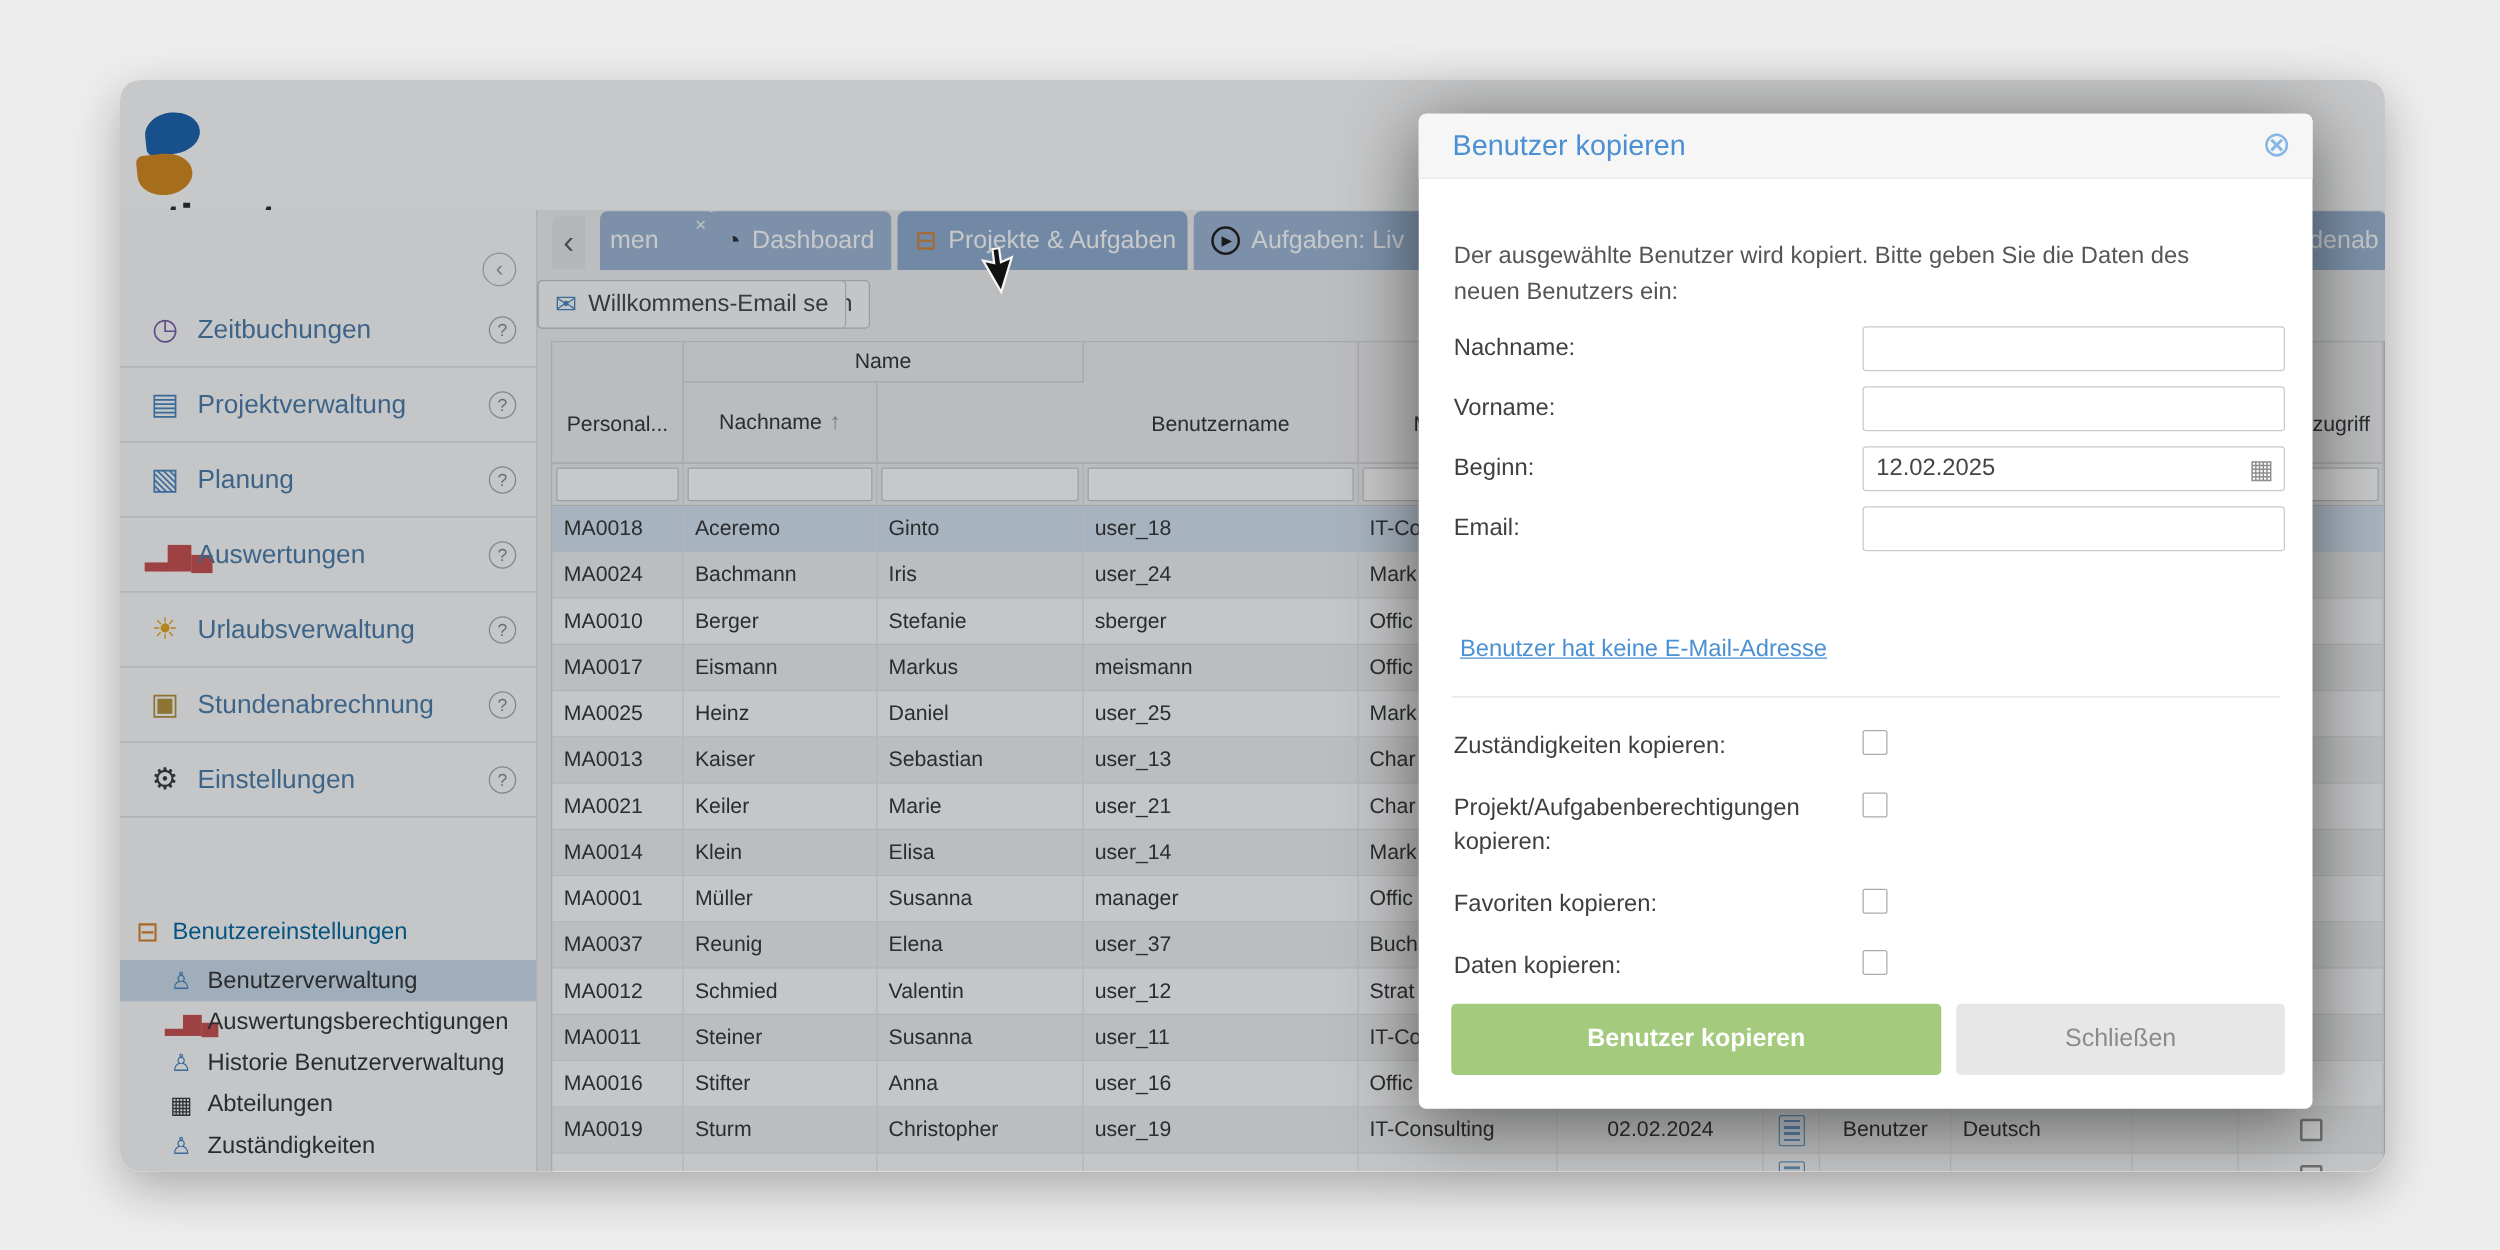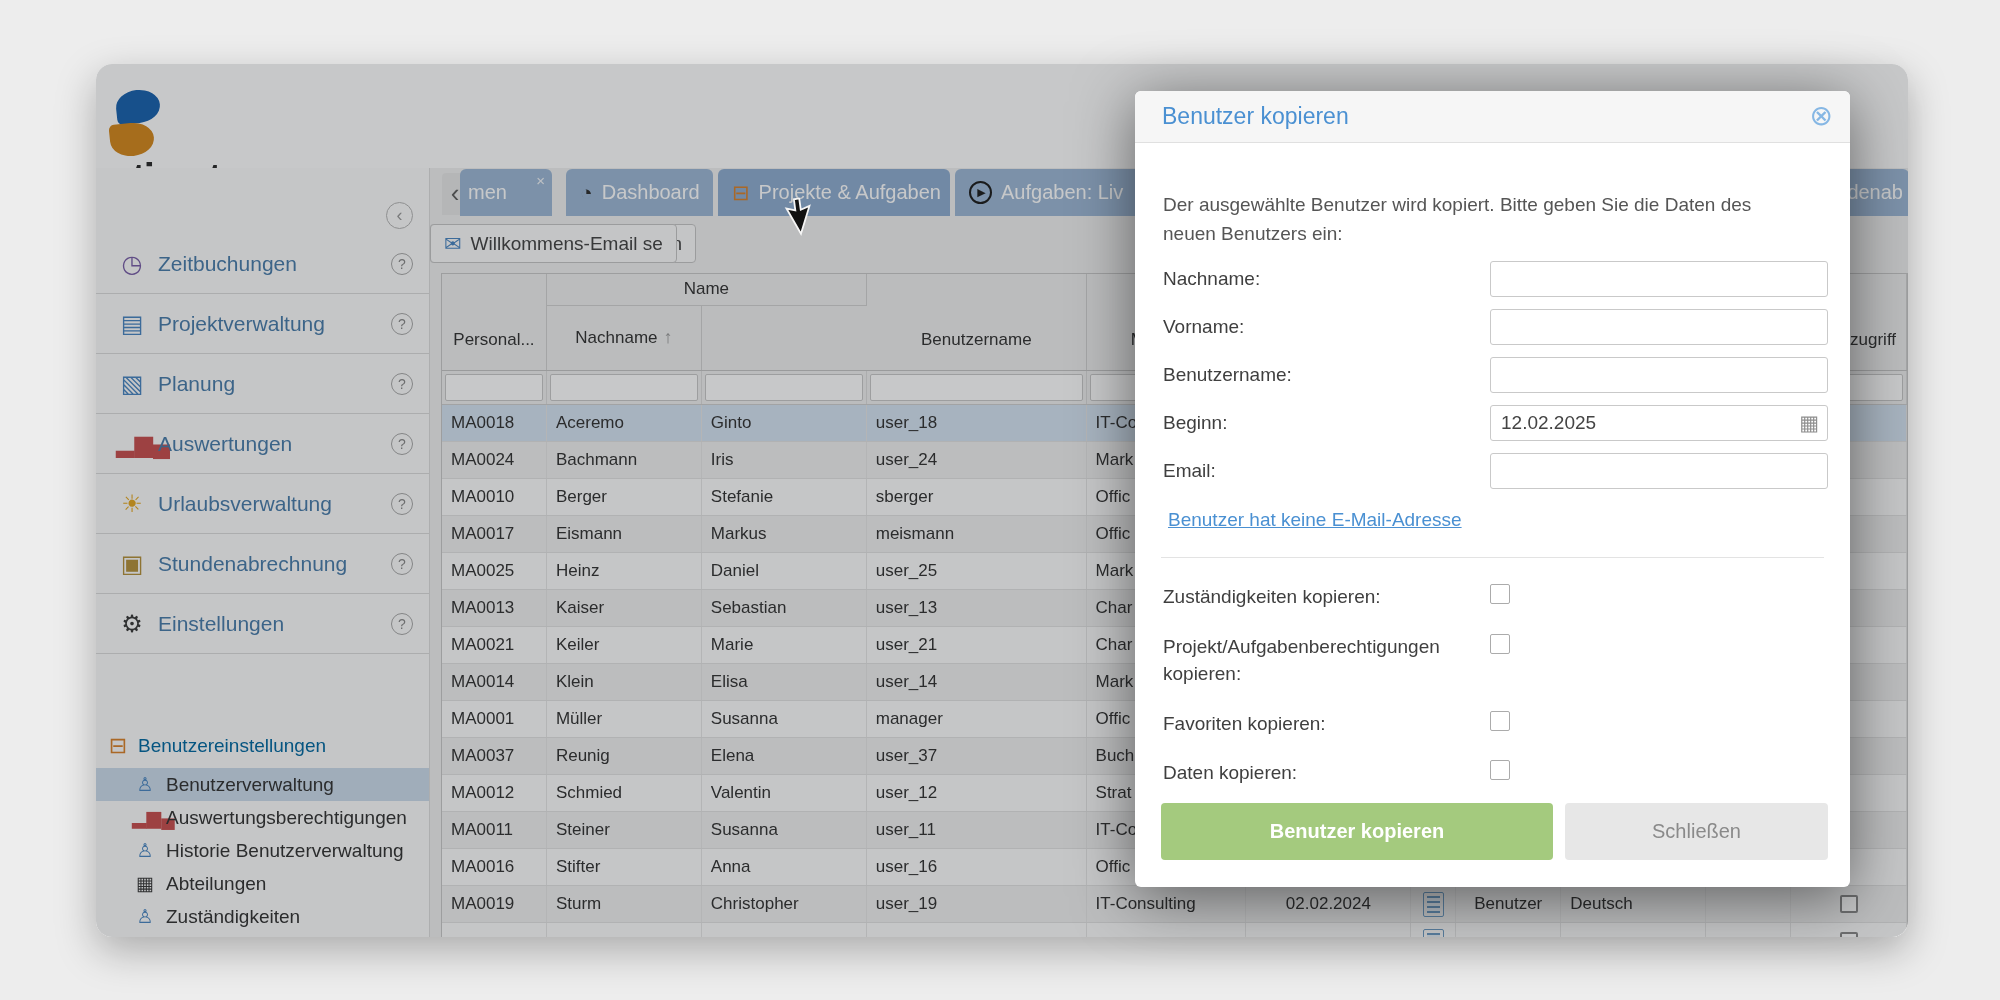--- a/index.html
+++ b/index.html
@@ -41,21 +41,21 @@
 
   
   .content { position:absolute; left:333px; top:104px; right:0; bottom:0; background:#f1f1f1; border-left:1px solid #ddd; }
 
   
   .tabbar { position:absolute; left:0; top:1px; right:0; height:47px; }
   .tab-back { position:absolute; left:12px; top:4px; width:26px; height:42px; color:#5f5f5f; font-size:26px;
               text-align:center; line-height:40px; background:#e8e8e8; border-radius:4px 0 0 0; }
   .tab { position:absolute; top:0; height:47px; background:#9db8d6; border-radius:6px 6px 0 0;
          display:flex; align-items:center; color:#fff; font-size:20px; padding:0 14px; gap:9px; white-space:nowrap; }
-  .tab.partial { left:30px; width:92px; padding-left:8px; }
+  .tab.partial { left:50px; width:92px; padding-left:8px; }
   .tab .tclose { position:absolute; top:3px; right:7px; font-size:15px; color:#f2f5f9; }
   .tab.dash { left:136px; width:147px; }
   .tab.proj { left:288px; width:232px; background:#8fadd0; }
   .tab.live { left:525px; width:250px; }
   .tab.frag { left:1380px; width:99px; justify-content:flex-end; padding-right:6px; }
   .tab-ic { font-size:21px; color:#2e2e2e; }
   .tab-ic.folder { color:#d9822b; }
   .play-ic { width:23px; height:23px; border:2.5px solid #1e1e1e; border-radius:50%; display:flex;
              align-items:center; justify-content:center; font-size:11px; color:#1e1e1e; padding-left:2px; }
 
@@ -595,27 +595,20 @@
         </div>
       </div>
         <div class="f-row">
         <div class="f-label">Vorname:</div>
         <div class="ibox">
           <span class="ival"></span>
           <span class="cal-ic" style="visibility: hidden;">▦</span>
         </div>
       </div>
         <div class="f-row">
-        <div class="f-label">Benutzername:</div>
-        <div class="ibox">
-          <span class="ival"></span>
-          <span class="cal-ic" style="visibility: hidden;">▦</span>
-        </div>
-      </div>
-        <div class="f-row">
         <div class="f-label">Beginn:</div>
         <div class="ibox">
           <span class="ival">12.02.2025</span>
           <span class="cal-ic">▦</span>
         </div>
       </div>
         <div class="f-row">
         <div class="f-label">Email:</div>
         <div class="ibox">
           <span class="ival"></span>

